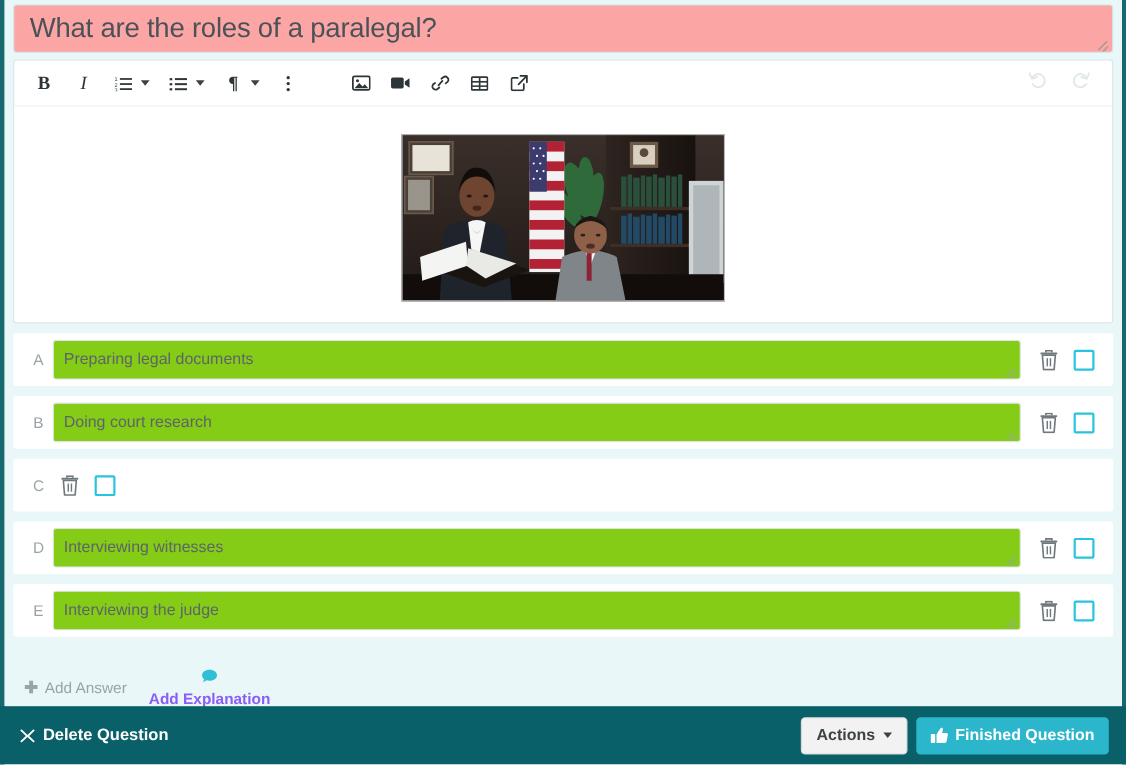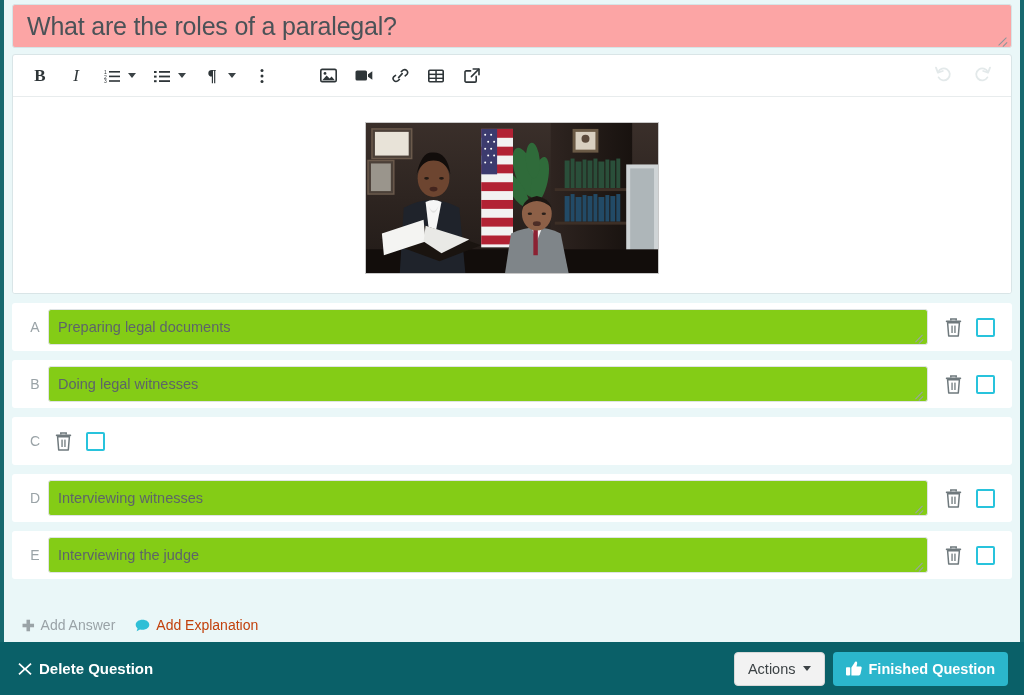--- a/index.html
+++ b/index.html
@@ -237,21 +237,21 @@
     gap: 20px;
   }
   .add-link {
     display: flex;
     align-items: center;
     gap: 6px;
     font-size: 14px;
     cursor: pointer;
   }
   .add-answer { color: #9aa3a7; }
-  .add-expl { color: #c2410c; font-weight: normal; }
+  .add-expl { color: #8b5cf6; font-weight: bold; flex-direction: column; }
   .plus-icon {
     font-size: 15px;
     line-height: 1;
     font-weight: bold;
   }
 
   
   .footer {
     flex: 0 0 auto;
     height: 53px;
@@ -279,20 +279,21 @@
     border: 1px solid #d8d8d8;
     border-radius: 4px;
     height: 34px;
     padding: 0 13px;
     font-size: 14.5px;
     display: flex;
     align-items: center;
     gap: 7px;
     cursor: pointer;
     margin-right: 8px;
+    font-weight: bold;
   }
   .btn-actions i {
     display: block;
     width: 0; height: 0;
     border-left: 4px solid transparent;
     border-right: 4px solid transparent;
     border-top: 5px solid #3c4245;
   }
   .btn-finish {
     background: #2bb6cc;
@@ -569,21 +570,21 @@
         </svg>
       </div>
       <div class="ans-check">
           <i></i>
         </div>
     </div>
 
     <div class="answer-row">
       <div class="ans-letter">B</div>
       <div class="ans-input">
-        <span>Doing legal witnesses</span>
+        <span>Doing court research</span>
         <div class="ans-grip"></div>
       </div>
       <div class="ans-trash">
         <svg width="17" height="19" viewBox="0 0 17 19">
           <path d="M2.6 4.8 L14.4 4.8 L13.3 18 L3.7 18 Z" fill="none" stroke="#6f797d" stroke-width="1.5" stroke-linejoin="round"></path>
           <rect x="0.8" y="2.4" width="15.4" height="1.8" rx="0.7" fill="#6f797d"></rect>
           <path d="M5.8 2.4 L5.8 0.9 L11.2 0.9 L11.2 2.4" fill="none" stroke="#6f797d" stroke-width="1.5"></path>
           <rect x="6.4" y="7.6" width="1.3" height="7.4" fill="#6f797d"></rect>
           <rect x="9.3" y="7.6" width="1.3" height="7.4" fill="#6f797d"></rect>
         </svg>

